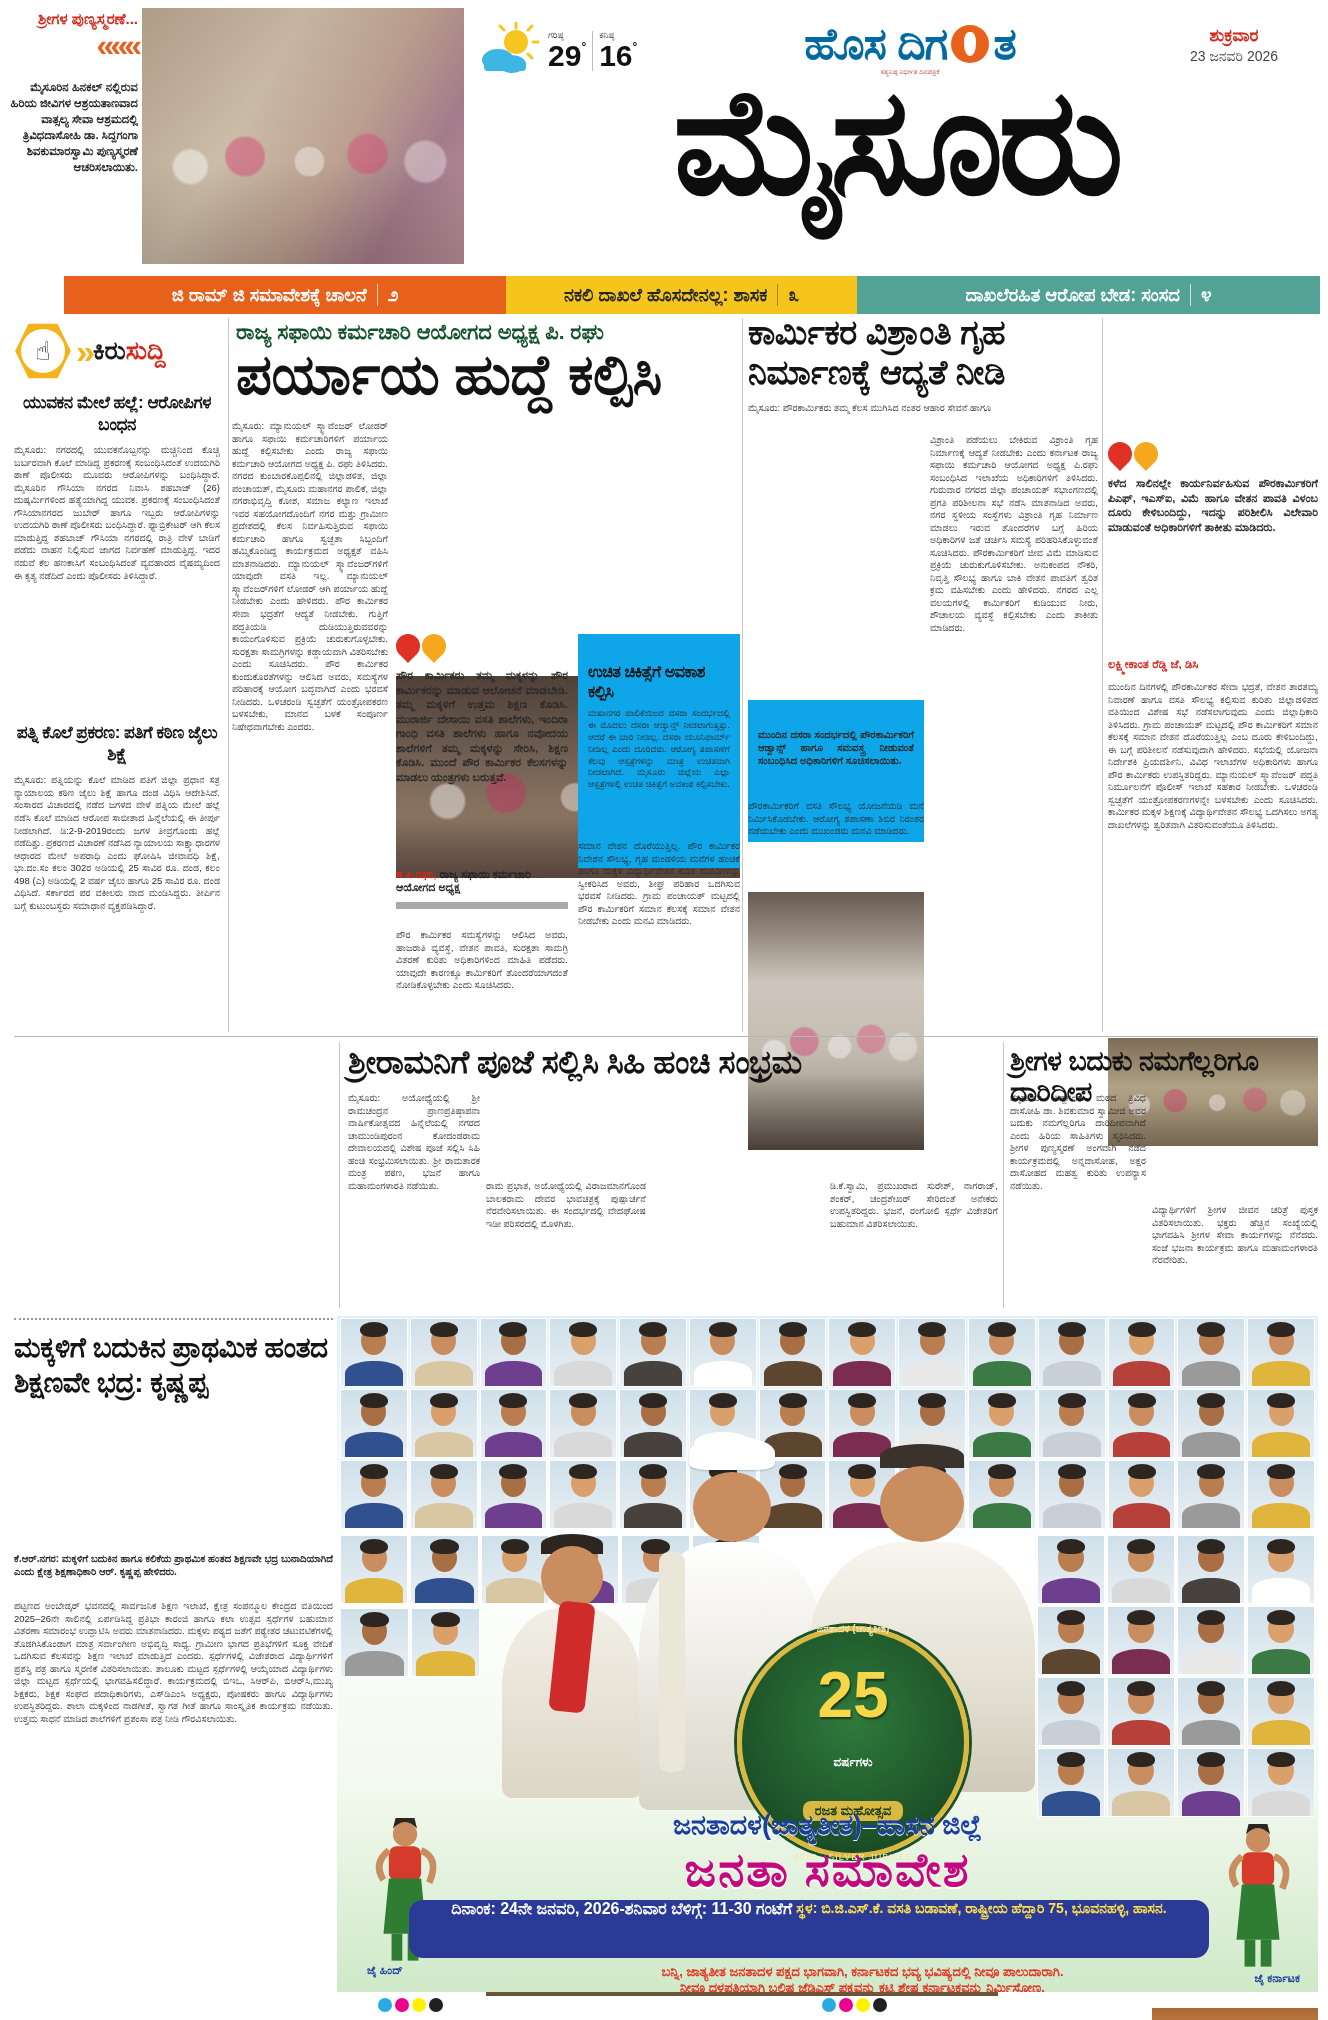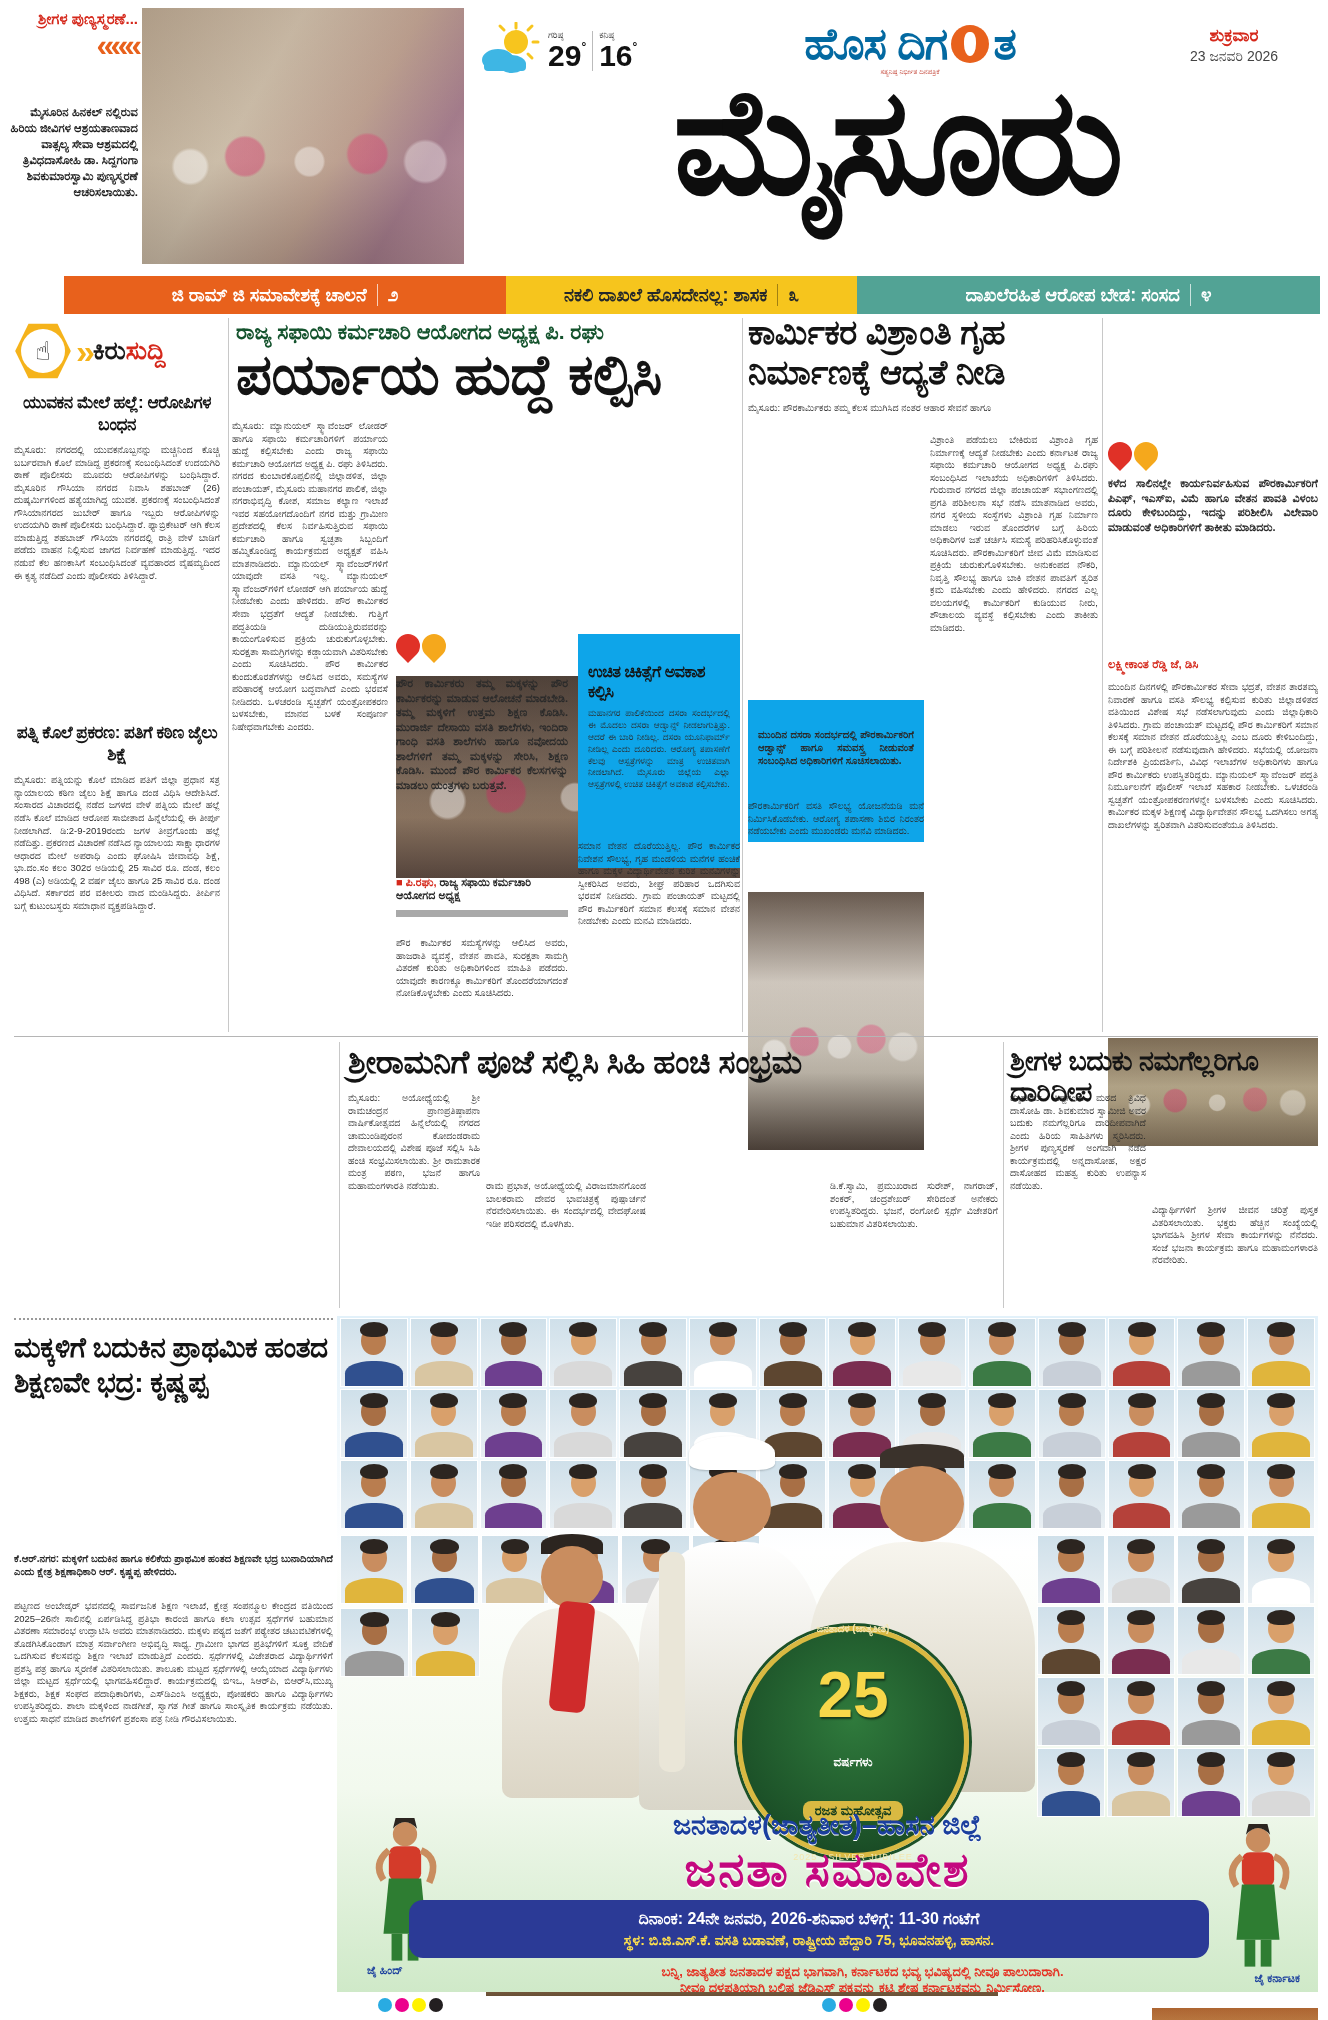--- a/index.html
+++ b/index.html
@@ -56,33 +56,33 @@
   .portrait .pb{position:absolute;bottom:-2%;left:6%;width:88%;height:40%;border-radius:46% 46% 0 0;background:var(--shirt,#eee);}
   .bigperson{position:absolute;}
   .bp-head{position:relative;border-radius:50%;background:#c98d5f;margin:0 auto;}
   .bp-torso{border-radius:42% 42% 10px 10px;margin:0 auto;}
   .badge{position:absolute;border-radius:50%;background:radial-gradient(circle at 50% 40%,#2f7a3c,#1c5128 70%,#123a1c);border:5px solid #d9b942;box-shadow:0 0 0 3px #1c5128;color:#fff;text-align:center;display:flex;flex-direction:column;align-items:center;justify-content:center;}
   .badge .b-party{font-size:10px;color:#f3e6b0;font-weight:bold;}
   .badge .b-25{font-size:64px;font-weight:bold;color:#f7d74a;line-height:1;text-shadow:1px 2px 2px #0008;}
   .badge .b-years{font-size:12px;color:#fff;font-weight:bold;}
   .badge .b-band{margin-top:4px;background:#d9b942;color:#123a1c;font-weight:bold;font-size:13px;padding:2px 12px;border-radius:8px;}
   .badge .b-silver{font-size:9px;color:#f3e6b0;margin-top:3px;letter-spacing:1px;}
-  .bluebox{background:#2b3a96;border-radius:14px;color:#fff;text-align:center;display:flex;flex-direction:column;justify-content:center;gap:4px;}
+  .bluebox{background:#2b3a96;border-radius:14px;color:#fff;text-align:center;display:flex;flex-direction:row;justify-content:center;gap:4px;}
   .dots{display:flex;gap:3px;}
   .dots i{width:14px;height:14px;border-radius:50%;display:block;}
 </style>
 </head>
 <body>
 
 <div class="page">
 
   <div class="abs" style="left:6px;top:8px;width:132px;">
     <div class="caption-side" style="color:#d5281b;font-size:15px;">ಶ್ರೀಗಳ ಪುಣ್ಯಸ್ಮರಣೆ...</div>
     <div style="text-align:right;color:#e8611c;font-size:32px;font-weight:bold;letter-spacing:-4px;line-height:1;">«««</div>
-    <div class="caption-side" style="margin-top:43px;">ಮೈಸೂರಿನ ಹಿನಕಲ್ ನಲ್ಲಿರುವ ಹಿರಿಯ ಜೀವಿಗಳ ಆಶ್ರಯತಾಣವಾದ ವಾತ್ಸಲ್ಯ ಸೇವಾ ಆಶ್ರಮದಲ್ಲಿ ತ್ರಿವಿಧದಾಸೋಹಿ ಡಾ. ಸಿದ್ದಗಂಗಾ ಶಿವಕುಮಾರಸ್ವಾಮಿ ಪುಣ್ಯಸ್ಮರಣೆ ಆಚರಿಸಲಾಯಿತು.</div>
+    <div class="caption-side" style="margin-top:18px;">ಮೈಸೂರಿನ ಹಿನಕಲ್ ನಲ್ಲಿರುವ ಹಿರಿಯ ಜೀವಿಗಳ ಆಶ್ರಯತಾಣವಾದ ವಾತ್ಸಲ್ಯ ಸೇವಾ ಆಶ್ರಮದಲ್ಲಿ ತ್ರಿವಿಧದಾಸೋಹಿ ಡಾ. ಸಿದ್ದಗಂಗಾ ಶಿವಕುಮಾರಸ್ವಾಮಿ ಪುಣ್ಯಸ್ಮರಣೆ ಆಚರಿಸಲಾಯಿತು.</div>
   </div>
 
   <div class="abs photo photo-warm" style="left:142px;top:8px;width:322px;height:256px;"></div>
 
   <div class="abs" style="left:478px;top:14px;width:190px;height:72px;display:flex;align-items:center;gap:8px;">
     <svg width="62" height="56" viewBox="0 0 62 56">
       <circle cx="38" cy="20" r="12" fill="#f7c51e"></circle>
       <g stroke="#f7c51e" stroke-width="3" stroke-linecap="round">
         <line x1="38" y1="1" x2="38" y2="6"></line>
           <line x1="55" y1="20" x2="60" y2="20"></line>
@@ -165,21 +165,21 @@
 
   <div class="abs body-text" style="left:232px;top:420px;width:156px;height:608px;">ಮೈಸೂರು: ಮ್ಯಾನುಯಲ್ ಸ್ಕ್ಯಾವೆಂಜರ್ ಲೋಡರ್ ಹಾಗೂ ಸಫಾಯಿ ಕರ್ಮಚಾರಿಗಳಿಗೆ ಪರ್ಯಾಯ ಹುದ್ದೆ ಕಲ್ಪಿಸಬೇಕು ಎಂದು ರಾಜ್ಯ ಸಫಾಯಿ ಕರ್ಮಚಾರಿ ಆಯೋಗದ ಅಧ್ಯಕ್ಷ ಪಿ. ರಘು ತಿಳಿಸಿದರು. ನಗರದ ಕುಂಬಾರಕೊಪ್ಪಲಿನಲ್ಲಿ ಜಿಲ್ಲಾಡಳಿತ, ಜಿಲ್ಲಾ ಪಂಚಾಯತ್, ಮೈಸೂರು ಮಹಾನಗರ ಪಾಲಿಕೆ, ಜಿಲ್ಲಾ ನಗರಾಭಿವೃದ್ಧಿ ಕೋಶ, ಸಮಾಜ ಕಲ್ಯಾಣ ಇಲಾಖೆ ಇವರ ಸಹಯೋಗದೊಂದಿಗೆ ನಗರ ಮತ್ತು ಗ್ರಾಮೀಣ ಪ್ರದೇಶದಲ್ಲಿ ಕೆಲಸ ನಿರ್ವಹಿಸುತ್ತಿರುವ ಸಫಾಯಿ ಕರ್ಮಚಾರಿ ಹಾಗೂ ಸ್ವಚ್ಛತಾ ಸಿಬ್ಬಂದಿಗೆ ಹಮ್ಮಿಕೊಂಡಿದ್ದ ಕಾರ್ಯಕ್ರಮದ ಅಧ್ಯಕ್ಷತೆ ವಹಿಸಿ ಮಾತನಾಡಿದರು. ಮ್ಯಾನುಯಲ್ ಸ್ಕ್ಯಾವೆಂಜರ್‌ಗಳಿಗೆ ಯಾವುದೇ ವಸತಿ ಇಲ್ಲ. ಮ್ಯಾನುಯಲ್ ಸ್ಕ್ಯಾವೆಂಜರ್‌ಗಳಿಗೆ ಲೋಡರ್ ಆಗಿ ಪರ್ಯಾಯ ಹುದ್ದೆ ನೀಡಬೇಕು ಎಂದು ಹೇಳಿದರು. ಪೌರ ಕಾರ್ಮಿಕರ ಸೇವಾ ಭದ್ರತೆಗೆ ಆದ್ಯತೆ ನೀಡಬೇಕು. ಗುತ್ತಿಗೆ ಪದ್ಧತಿಯಡಿ ದುಡಿಯುತ್ತಿರುವವರನ್ನು ಕಾಯಂಗೊಳಿಸುವ ಪ್ರಕ್ರಿಯೆ ಚುರುಕುಗೊಳ್ಳಬೇಕು. ಸುರಕ್ಷತಾ ಸಾಮಗ್ರಿಗಳನ್ನು ಕಡ್ಡಾಯವಾಗಿ ವಿತರಿಸಬೇಕು ಎಂದು ಸೂಚಿಸಿದರು. ಪೌರ ಕಾರ್ಮಿಕರ ಕುಂದುಕೊರತೆಗಳನ್ನು ಆಲಿಸಿದ ಅವರು, ಸಮಸ್ಯೆಗಳ ಪರಿಹಾರಕ್ಕೆ ಆಯೋಗ ಬದ್ಧವಾಗಿದೆ ಎಂದು ಭರವಸೆ ನೀಡಿದರು. ಒಳಚರಂಡಿ ಸ್ವಚ್ಛತೆಗೆ ಯಂತ್ರೋಪಕರಣ ಬಳಸಬೇಕು, ಮಾನವ ಬಳಕೆ ಸಂಪೂರ್ಣ ನಿಷೇಧವಾಗಬೇಕು ಎಂದರು.</div>
 
   <div class="abs photo photo-stage" style="left:396px;top:420px;width:344px;height:202px;"></div>
 
   <div class="abs" style="left:396px;top:634px;width:172px;">
     <div class="quote-mark">
         <i class="q1"></i>
         <i class="q2"></i>
       </div>
-    <div class="body-text bold" style="font-size:11px;margin-top:8px;height:196px;">ಪೌರ ಕಾರ್ಮಿಕರು ತಮ್ಮ ಮಕ್ಕಳನ್ನು ಪೌರ ಕಾರ್ಮಿಕರನ್ನು ಮಾಡುವ ಆಲೋಚನೆ ಮಾಡಬೇಡಿ. ತಮ್ಮ ಮಕ್ಕಳಿಗೆ ಉತ್ತಮ ಶಿಕ್ಷಣ ಕೊಡಿಸಿ. ಮುರಾರ್ಜಿ ದೇಸಾಯಿ ವಸತಿ ಶಾಲೆಗಳು, ಇಂದಿರಾ ಗಾಂಧಿ ವಸತಿ ಶಾಲೆಗಳು ಹಾಗೂ ನವೋದಯ ಶಾಲೆಗಳಿಗೆ ತಮ್ಮ ಮಕ್ಕಳನ್ನು ಸೇರಿಸಿ, ಶಿಕ್ಷಣ ಕೊಡಿಸಿ. ಮುಂದೆ ಪೌರ ಕಾರ್ಮಿಕರ ಕೆಲಸಗಳನ್ನು ಮಾಡಲು ಯಂತ್ರಗಳು ಬರುತ್ತವೆ.</div>
+    <div class="body-text bold" style="font-size:11px;margin-top:0;height:196px;">ಪೌರ ಕಾರ್ಮಿಕರು ತಮ್ಮ ಮಕ್ಕಳನ್ನು ಪೌರ ಕಾರ್ಮಿಕರನ್ನು ಮಾಡುವ ಆಲೋಚನೆ ಮಾಡಬೇಡಿ. ತಮ್ಮ ಮಕ್ಕಳಿಗೆ ಉತ್ತಮ ಶಿಕ್ಷಣ ಕೊಡಿಸಿ. ಮುರಾರ್ಜಿ ದೇಸಾಯಿ ವಸತಿ ಶಾಲೆಗಳು, ಇಂದಿರಾ ಗಾಂಧಿ ವಸತಿ ಶಾಲೆಗಳು ಹಾಗೂ ನವೋದಯ ಶಾಲೆಗಳಿಗೆ ತಮ್ಮ ಮಕ್ಕಳನ್ನು ಸೇರಿಸಿ, ಶಿಕ್ಷಣ ಕೊಡಿಸಿ. ಮುಂದೆ ಪೌರ ಕಾರ್ಮಿಕರ ಕೆಲಸಗಳನ್ನು ಮಾಡಲು ಯಂತ್ರಗಳು ಬರುತ್ತವೆ.</div>
     <div style="font-size:11px;margin-top:4px;">
       <span class="attr-red">■ </span><span class="attr-red">ಪಿ.ರಘು,</span><span style="font-weight:bold;color:#222;"> ರಾಜ್ಯ ಸಫಾಯಿ ಕರ್ಮಚಾರಿ ಆಯೋಗದ ಅಧ್ಯಕ್ಷ</span>
     </div>
     <div class="greybar" style="width:172px;height:7px;margin-top:8px;"></div>
     <div class="body-text" style="margin-top:20px;height:104px;">ಪೌರ ಕಾರ್ಮಿಕರ ಸಮಸ್ಯೆಗಳನ್ನು ಆಲಿಸಿದ ಅವರು, ಹಾಜರಾತಿ ವ್ಯವಸ್ಥೆ, ವೇತನ ಪಾವತಿ, ಸುರಕ್ಷತಾ ಸಾಮಗ್ರಿ ವಿತರಣೆ ಕುರಿತು ಅಧಿಕಾರಿಗಳಿಂದ ಮಾಹಿತಿ ಪಡೆದರು. ಯಾವುದೇ ಕಾರಣಕ್ಕೂ ಕಾರ್ಮಿಕರಿಗೆ ತೊಂದರೆಯಾಗದಂತೆ ನೋಡಿಕೊಳ್ಳಬೇಕು ಎಂದು ಸೂಚಿಸಿದರು.</div>
   </div>
 
   <div class="abs teal-box" style="left:578px;top:634px;width:142px;height:178px;">
     <div class="headline" style="font-size:16px;line-height:1.25;">ಉಚಿತ ಚಿಕಿತ್ಸೆಗೆ ಅವಕಾಶ ಕಲ್ಪಿಸಿ</div>
     <div class="body-text" style="font-size:9px;margin-top:6px;height:116px;">ಮಹಾನಗರ ಪಾಲಿಕೆಯಿಂದ ದಸರಾ ಸಂದರ್ಭದಲ್ಲಿ ಈ ಮೊದಲು ದಸರಾ ಆಡ್ವಾನ್ಸ್ ನೀಡಲಾಗುತ್ತಿತ್ತು. ಆದರೆ ಈ ಬಾರಿ ನೀಡಿಲ್ಲ. ದಸರಾ ಯೂನಿಫಾರ್ಮ್ ನೀಡಿಲ್ಲ ಎಂದು ದೂರಿದರು. ಆರೋಗ್ಯ ತಪಾಸಣೆಗೆ ಕೆಲವು ಆಸ್ಪತ್ರೆಗಳನ್ನು ಮಾತ್ರ ಉಚಿತವಾಗಿ ನೀಡಲಾಗಿದೆ. ಮೈಸೂರು ಜಿಲ್ಲೆಯ ಎಲ್ಲಾ ಆಸ್ಪತ್ರೆಗಳಲ್ಲಿ ಉಚಿತ ಚಿಕಿತ್ಸೆಗೆ ಅವಕಾಶ ಕಲ್ಪಿಸಬೇಕು.</div>

